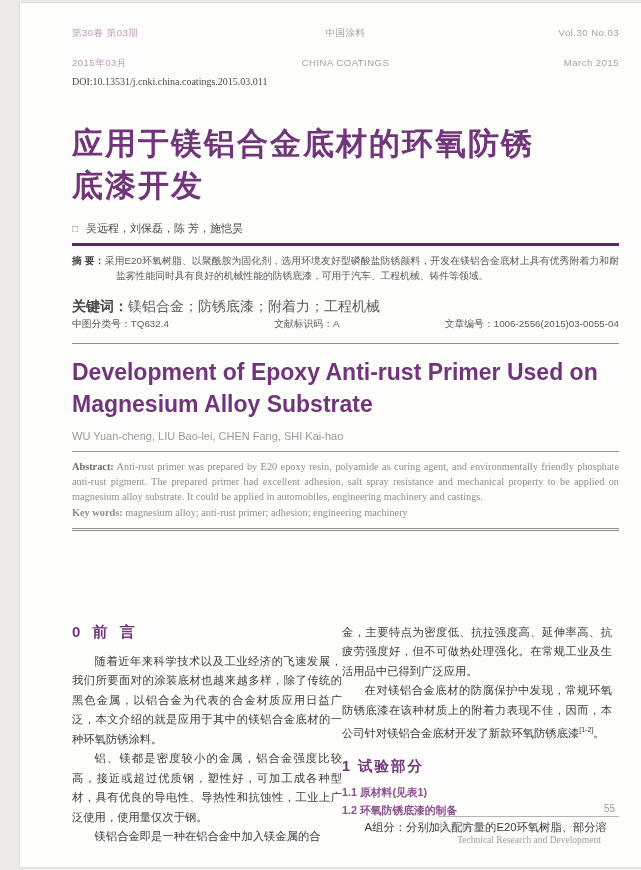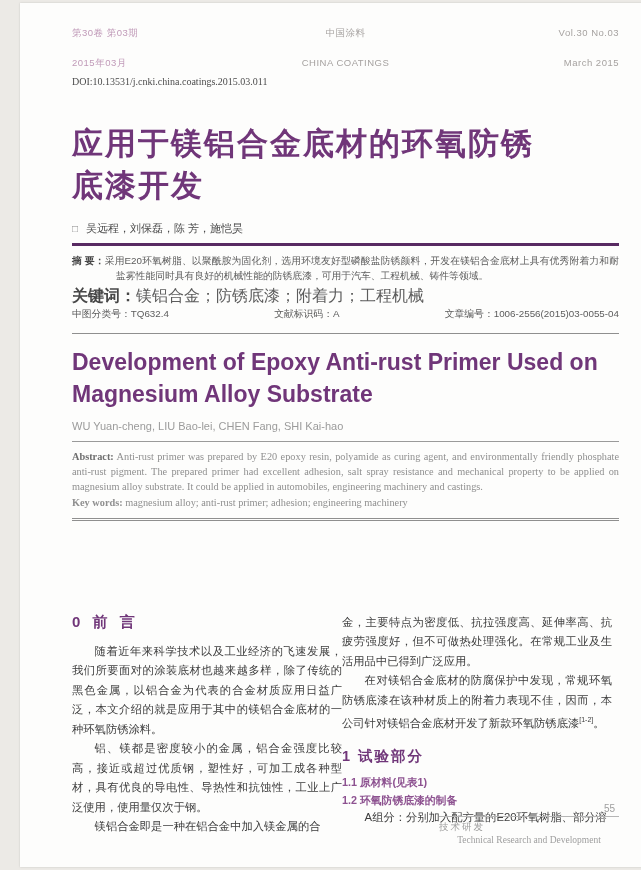--- a/index.html
+++ b/index.html
@@ -56,21 +56,21 @@
   .rule-purple { margin-top: 7px; height: 3px; background: #582a62; }
 
   
   .abs-zh {
     margin-top: 8px; font-size: 9.8px; line-height: 14.5px; color: #5c5c5c;
     font-family: "Liberation Sans", sans-serif;
     padding-left: 44px; text-indent: -44px; text-align: justify;
   }
   .abs-zh b, .kw-zh b { color: #474747; }
   .kw-zh {
-    margin-top: 6px; font-size: 16px; line-height: 14.5px; color: #5c5c5c;
+    margin-top: 16px; font-size: 14px; line-height: 14.5px; color: #5c5c5c;
     font-family: "Liberation Sans", sans-serif;
   }
   .cls-row {
     margin-top: 4px; display: flex; justify-content: space-between;
     font-size: 9.8px; color: #5c5c5c;
     font-family: "Liberation Sans", sans-serif;
     align-items: flex-end;
   }
   .rule-gray { margin-top: 12px; height: 1px; background: #8f8f8f; }
 

